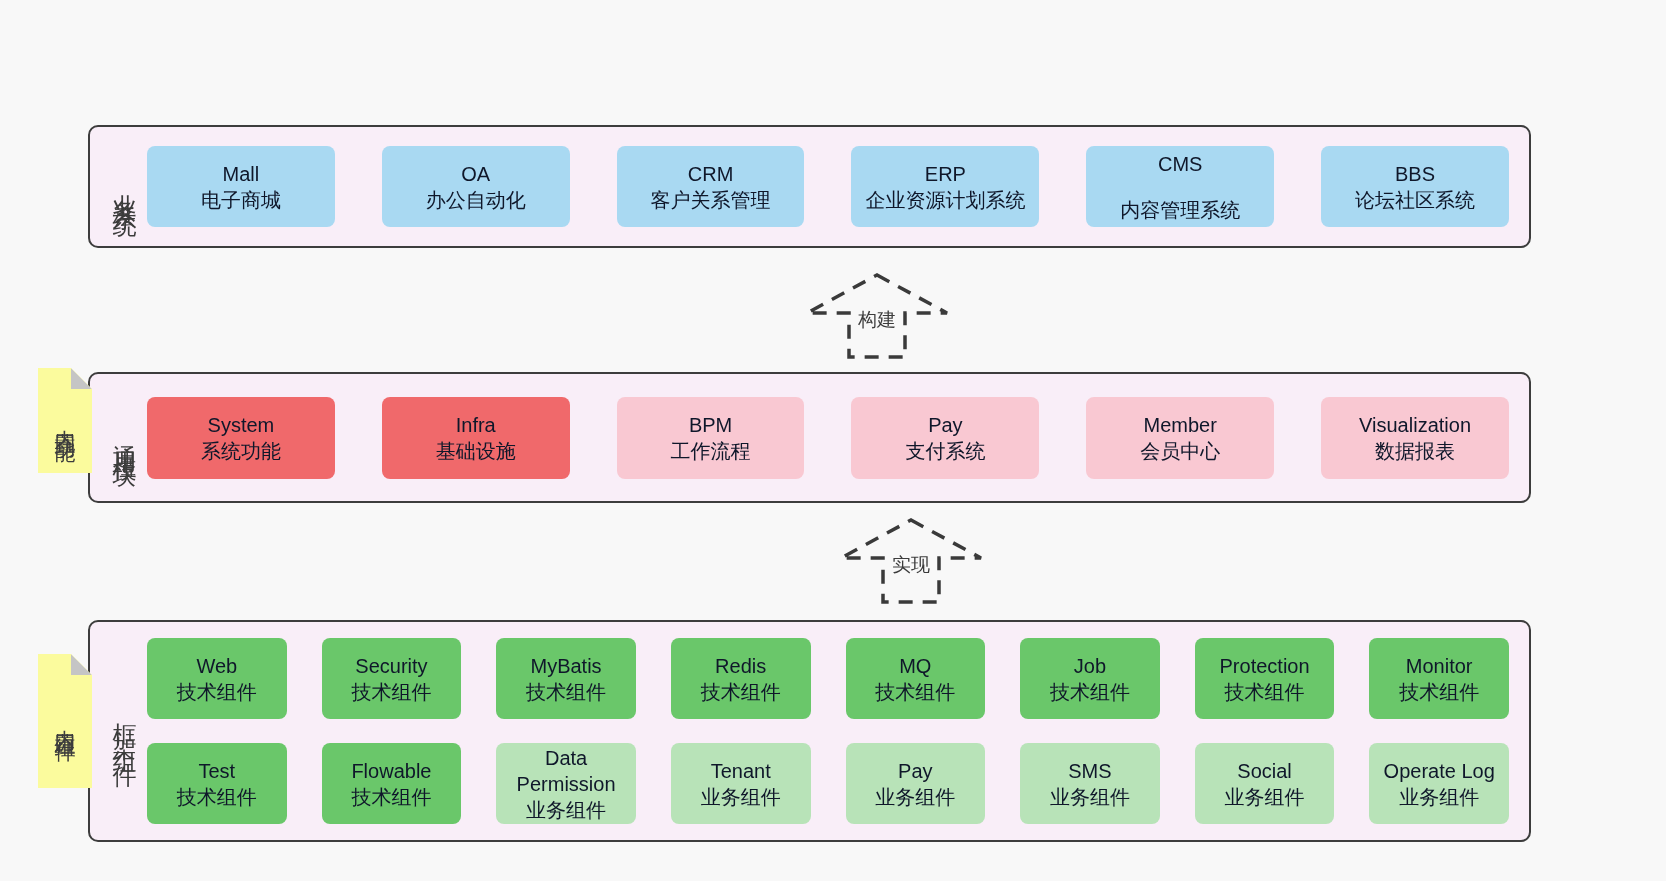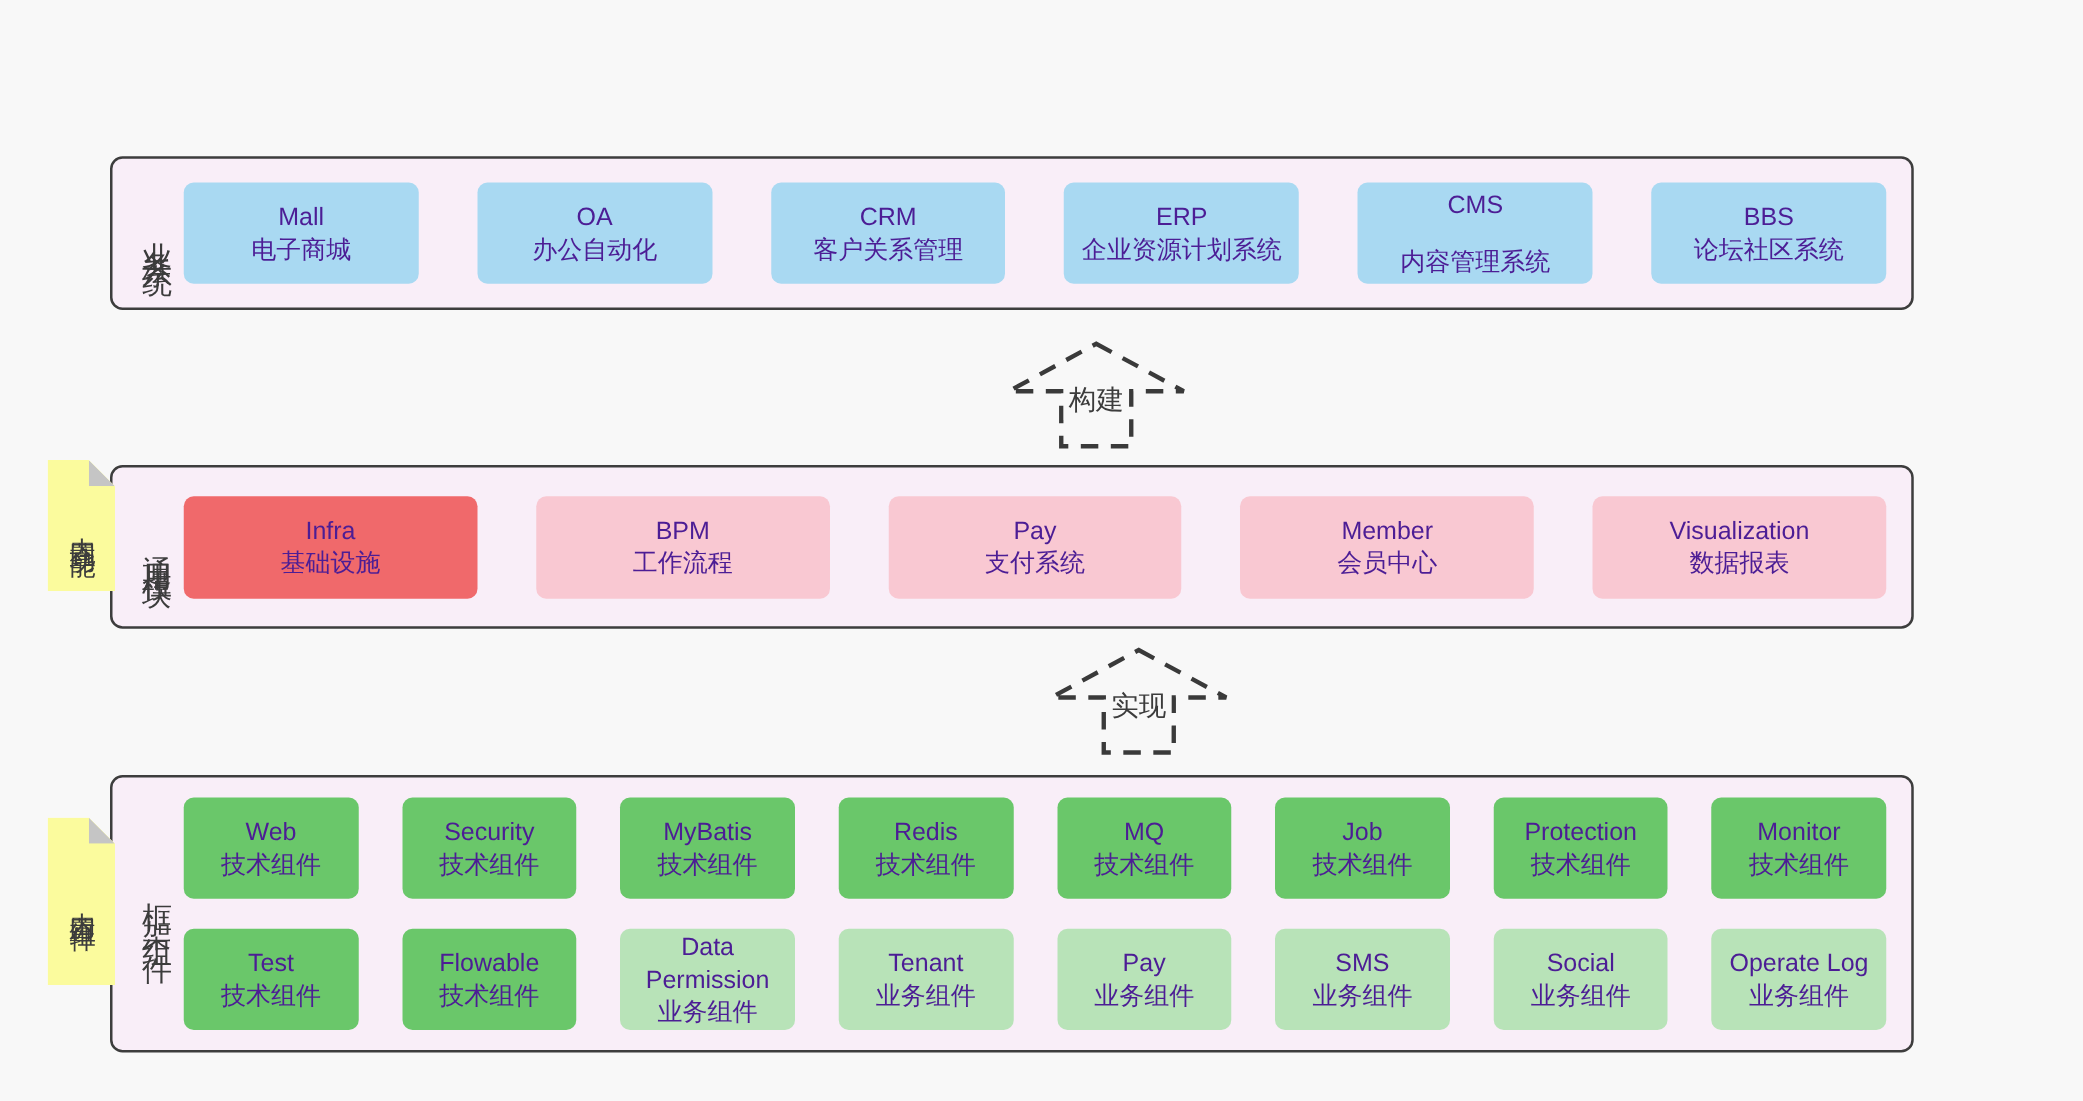--- a/index.html
+++ b/index.html
@@ -60,21 +60,21 @@
     flex:1 1 0;
     height:81px;
     border-radius:8px;
     display:flex;
     flex-direction:column;
     align-items:center;
     justify-content:center;
     text-align:center;
     font-size:20px;
     line-height:26px;
-    color:#4c1d95;
+    color:#0f172a;
   }
   #layer-modules .box{height:82px;}
   .box-title,.box-subtitle{padding:0 6px;}
 
   
   .note{
     position:absolute;
     left:38px;
     width:54px;
     background:#fbfb9d;
@@ -106,21 +106,21 @@
   }
   #arrow-build{left:802px;top:272px;}
   #arrow-implement{left:836px;top:517px;}
   .arrow svg{display:block;width:100%;height:100%;}
   .arrow-label{
     position:absolute;
     left:50%;top:54%;
     transform:translate(-50%,-50%);
     background:#f8f8f8;
     padding:1px 4px;
-    font-size:22px;
+    font-size:19px;
     white-space:nowrap;
   }
 </style>
 </head>
 <body>
 
 <div class="canvas">
 
   <section class="layer" id="layer-business">
     <div class="layer-label">业务系统</div>
@@ -156,20 +156,24 @@
     <svg viewBox="0 0 150 88">
       <path d="M75 3 L145 41 L103 41 L103 85 L47 85 L47 41 L5 41 Z" fill="none" stroke="#3a3a3a" stroke-width="3.5" stroke-dasharray="14 10"></path>
     </svg>
     <span class="arrow-label">构建</span>
   </div>
 
   <section class="layer" id="layer-modules">
     <div class="layer-label">通用模块</div>
     <div class="boxes">
         <div class="box" style="background: rgb(240, 105, 107);">
+          <div class="box-title">System</div>
+          <div class="box-subtitle">系统功能</div>
+        </div>
+        <div class="box" style="background: rgb(240, 105, 107);">
           <div class="box-title">Infra</div>
           <div class="box-subtitle">基础设施</div>
         </div>
         <div class="box" style="background: rgb(249, 200, 210);">
           <div class="box-title">BPM</div>
           <div class="box-subtitle">工作流程</div>
         </div>
         <div class="box" style="background: rgb(249, 200, 210);">
           <div class="box-title">Pay</div>
           <div class="box-subtitle">支付系统</div>

